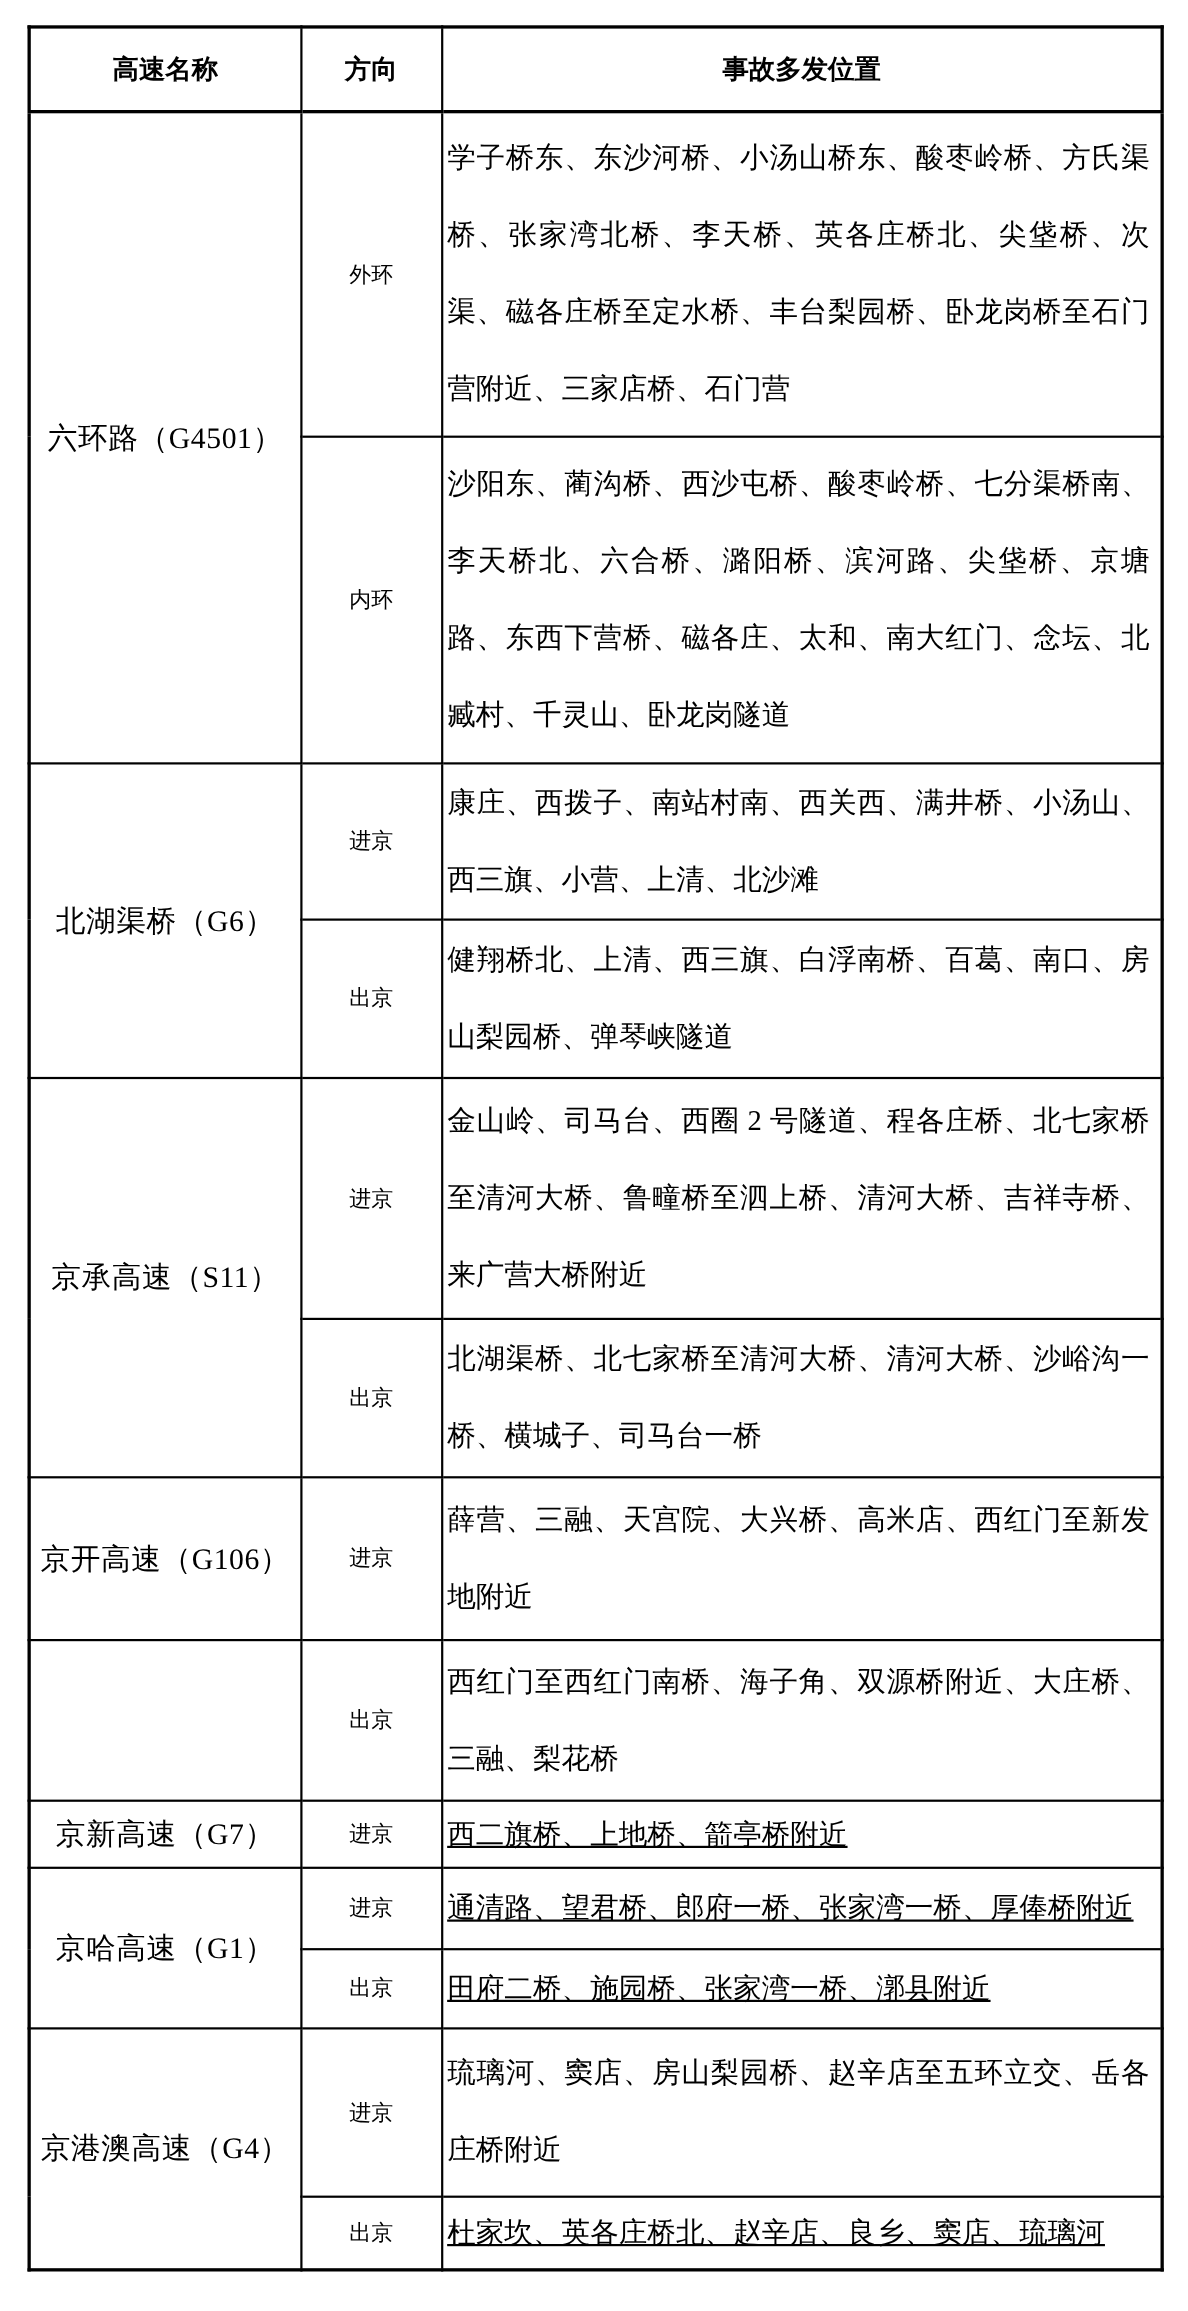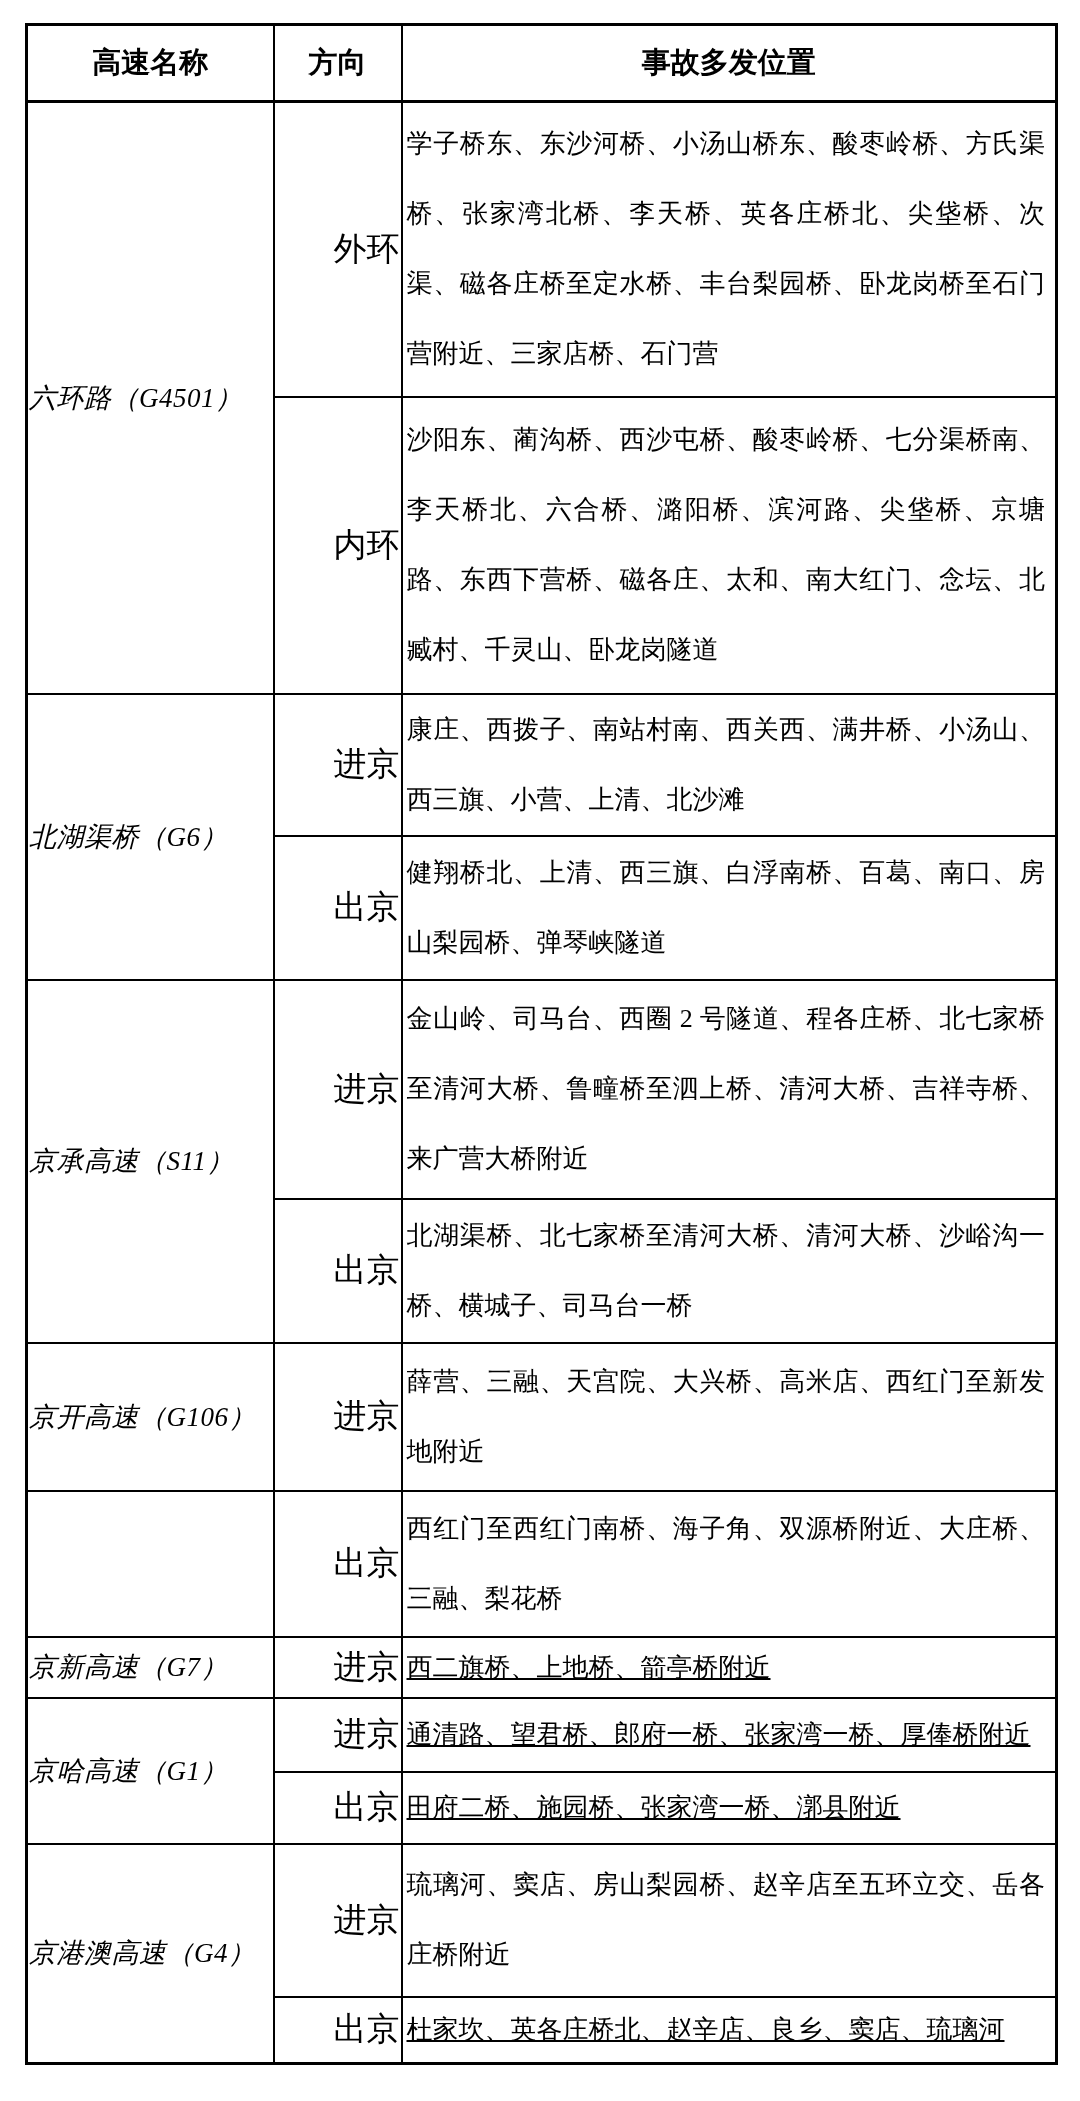--- a/index.html
+++ b/index.html
@@ -24,34 +24,33 @@
     border: 3px solid #000000;
   }
   .doc-table th,
   .doc-table td {
     border: 2px solid #000000;
     vertical-align: middle;
     overflow: hidden;
   }
   .doc-table thead th {
     border-bottom: 3px solid #000000;
-    font-size: 29px;
+    font-size: 24px;
     font-weight: bold;
     text-align: center;
     height: 72px;
   }
   .name-cell {
     font-size: 27px;
-    text-align: left;
+    text-align: center;
     letter-spacing: 0.5px;
-    font-style: italic;
   }
   .dir-cell {
-    font-size: 33px;
-    text-align: right;
+    font-size: 20px;
+    text-align: center;
   }
   .loc-cell {
     font-size: 26px;
     text-align: justify;
     line-height: 70px;
     padding: 0 10px 0 4px;
   }
   .loc-cell.single {
     line-height: normal;
     text-decoration: underline;

